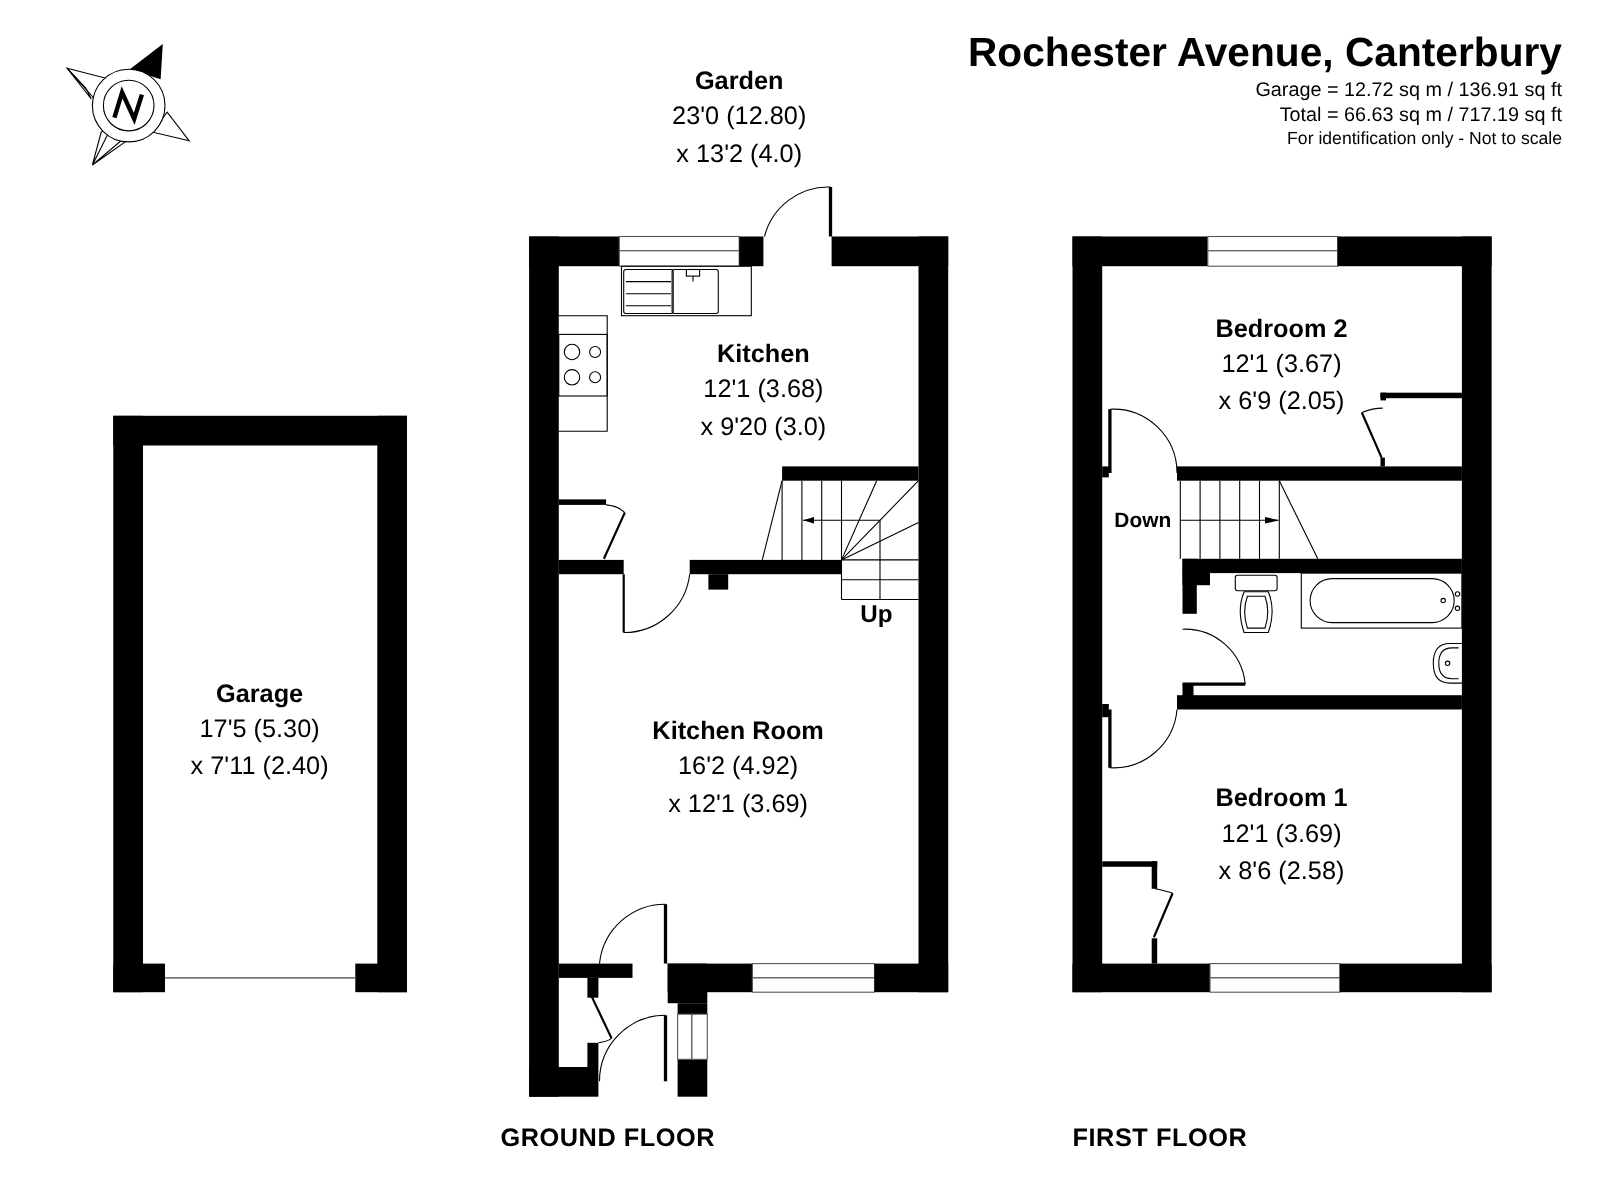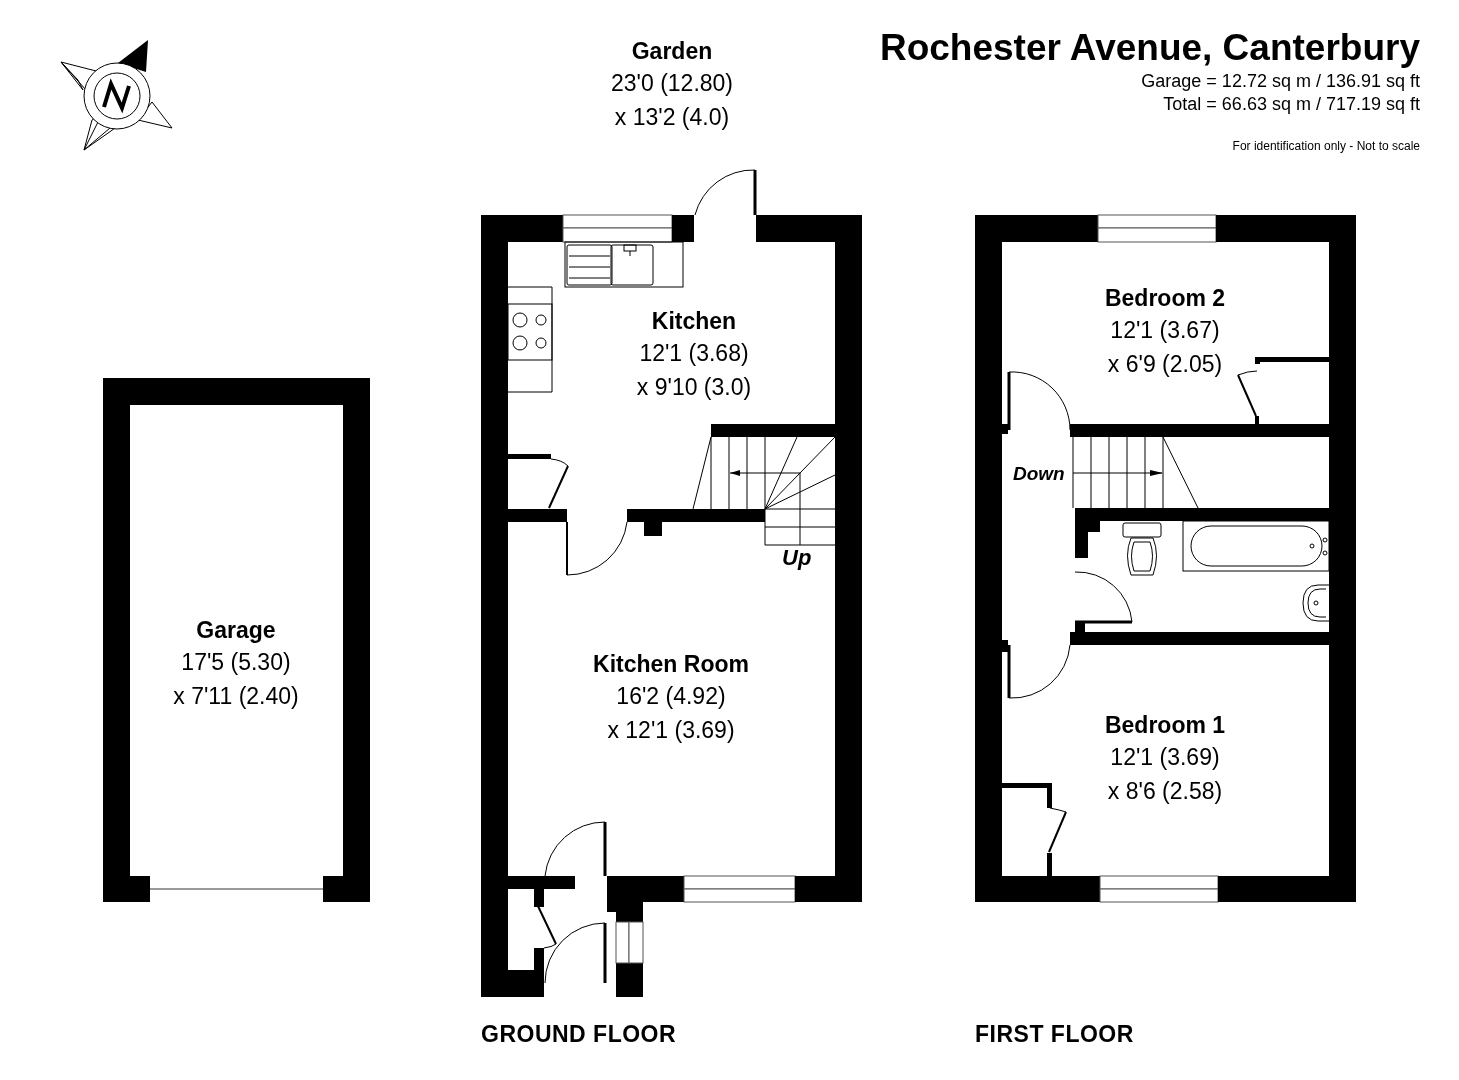--- a/index.html
+++ b/index.html
@@ -1,29 +1,29 @@
 <!DOCTYPE html>
 <html><head>
 <meta charset="utf-8">
 <style>
   html, body { margin: 0; padding: 0; background: #ffffff; }
   body { width: 1459px; height: 1080px; position: relative; overflow: hidden; font-family: "Liberation Sans", sans-serif; color: #000; }
   .header { position: absolute; right: 39px; top: 26px; text-align: right; }
   .title { font-weight: bold; font-size: 37px; line-height: 44px; letter-spacing: 0px; }
   .area-line { font-size: 18px; line-height: 23px; }
-  .note { font-size: 12px; line-height: 22px; margin-top: 19px; }
+  .note { font-size: 16px; line-height: 22px; }
   svg.plan { position: absolute; left: 0; top: 0; }
   .wall { fill: #000; }
   .thin { fill: none; stroke: #000; stroke-width: 1; }
   .win { fill: #fff; stroke: #555; stroke-width: 1; }
   .room-label { position: absolute; text-align: center; transform: translateX(-50%); white-space: nowrap; }
   .room-name { font-weight: bold; font-size: 23px; line-height: 30px; }
   .room-dim { font-size: 23px; line-height: 34px; }
   .floor-label { position: absolute; font-weight: bold; font-size: 23px; letter-spacing: 0.5px; }
-  .small-bold { position: absolute; font-weight: bold; font-size: 19px; font-style: italic; }
+  .small-bold { position: absolute; font-weight: bold; font-size: 19px; }
 </style>
 </head>
 <body>
 
 <svg class="plan" width="1459" height="1080" viewBox="0 0 1459 1080">
 
   <g>
     <polygon points="61,62 100,72 86,90" class="thin"></polygon>
     <polygon points="61,62 83,90 78,80" class="thin"></polygon>
     <polygon points="172,128 138,120 152,102" class="thin"></polygon>
@@ -228,30 +228,30 @@
   </g>
 </svg>
 
 <div class="header">
   <div class="title">Rochester Avenue, Canterbury</div>
   <div class="area-line">Garage = 12.72 sq m / 136.91 sq ft</div>
   <div class="area-line">Total = 66.63 sq m / 717.19 sq ft</div>
   <div class="note">For identification only - Not to scale</div>
 </div>
 
-<div class="room-label" style="left:672px; top:36px;">
+<div class="room-label" style="left:672px; top:58px;">
   <div class="room-name">Garden</div>
   <div class="room-dim">23'0 (12.80)</div>
   <div class="room-dim">x 13'2 (4.0)</div>
 </div>
 
 <div class="room-label" style="left:694px; top:306px;">
   <div class="room-name">Kitchen</div>
   <div class="room-dim">12'1 (3.68)</div>
-  <div class="room-dim">x 9'10 (3.0)</div>
+  <div class="room-dim">x 9'20 (3.0)</div>
 </div>
 
 <div class="room-label" style="left:671px; top:649px;">
   <div class="room-name">Kitchen Room</div>
   <div class="room-dim">16'2 (4.92)</div>
   <div class="room-dim">x 12'1 (3.69)</div>
 </div>
 
 <div class="room-label" style="left:236px; top:615px;">
   <div class="room-name">Garage</div>
@@ -267,14 +267,14 @@
 
 <div class="room-label" style="left:1165px; top:710px;text-align:center;">
   <div class="room-name">Bedroom 1</div>
   <div class="room-dim">12'1 (3.69)</div>
   <div class="room-dim">x 8'6 (2.58)</div>
 </div>
 
 <div class="small-bold" style="left:782px; top:545px; font-size:22px;">Up</div>
 <div class="small-bold" style="left:1013px; top:463px;">Down</div>
 
-<div class="floor-label" style="left:481px; top:1021px;">GROUND FLOOR</div>
+<div class="floor-label" style="left:455px; top:1021px;">GROUND FLOOR</div>
 <div class="floor-label" style="left:975px; top:1021px;">FIRST FLOOR</div>
 
 </body></html>

